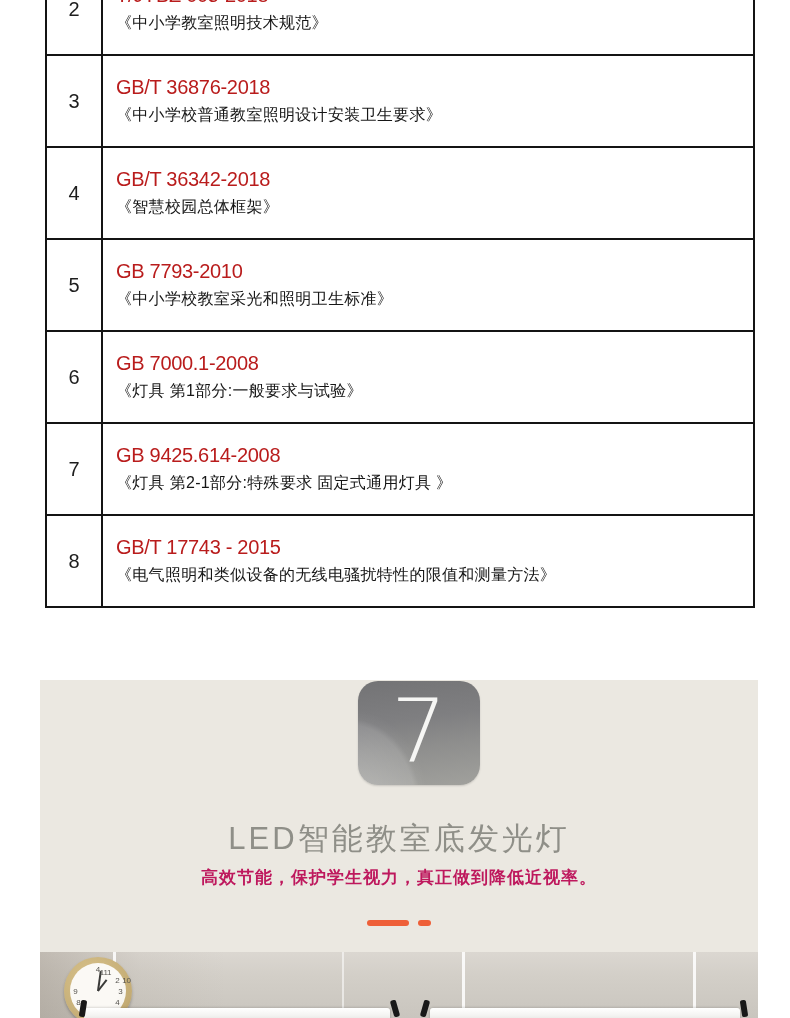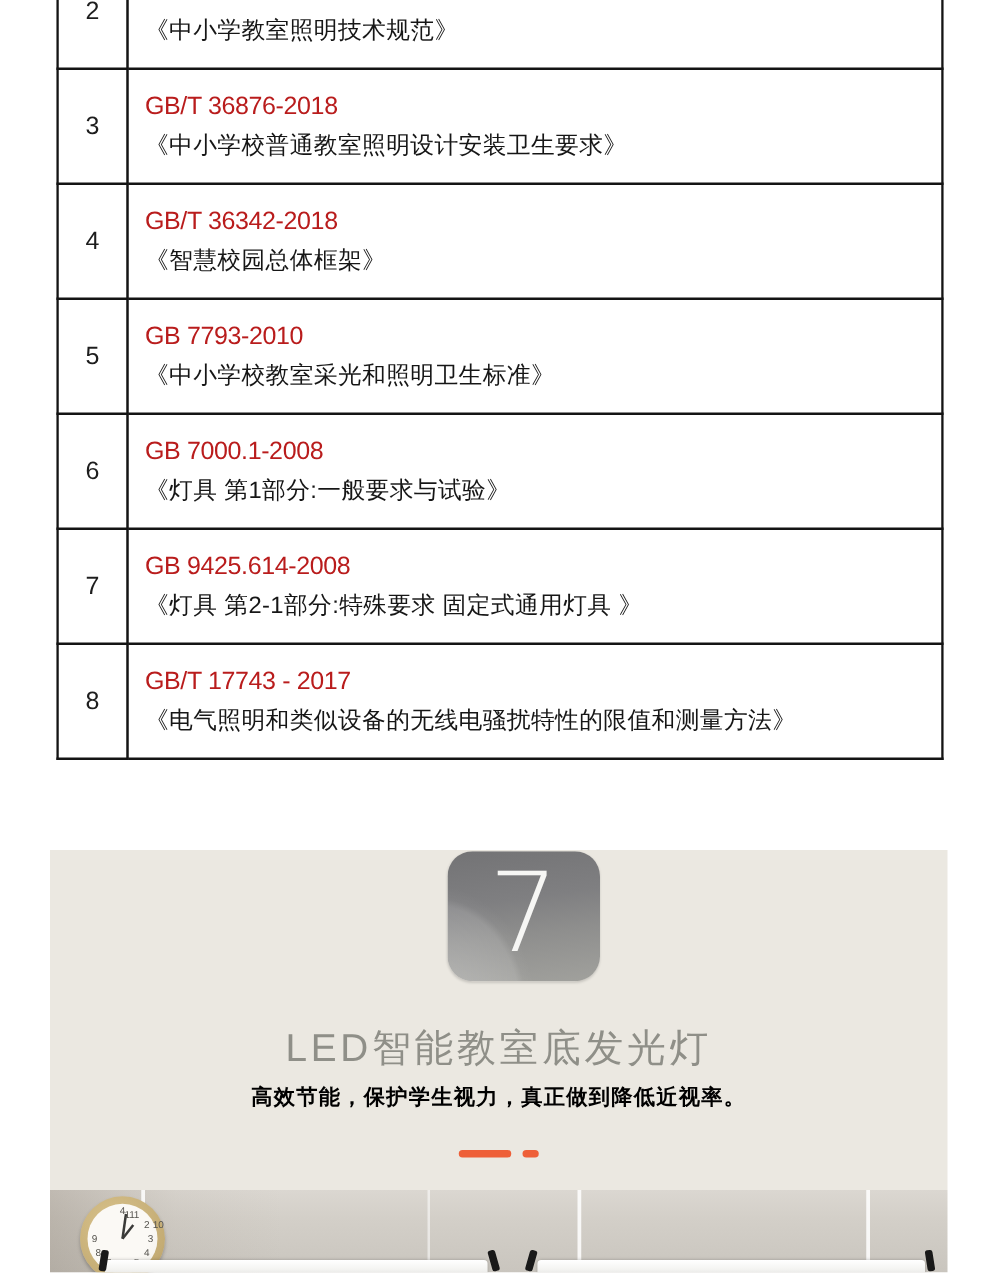--- a/index.html
+++ b/index.html
@@ -7,35 +7,35 @@
   .page { position:relative; width:790px; height:1018px; background:#ffffff; overflow:hidden; margin:0 auto; }
 
   
   .table-clip { position:absolute; left:45px; top:0; width:710px; height:608px; overflow:hidden; }
   table.standards { border-collapse:collapse; width:710px; table-layout:fixed; margin-top:-38px; }
   table.standards td { border:2px solid #141414; vertical-align:middle; }
   table.standards tr { height:92px; }
   td.col-num { width:56px; text-align:center; font-size:20px; color:#1d1d1d; }
   td.col-desc { padding:0 8px 0 13px; }
   .std-code { font-size:20px; letter-spacing:-0.3px; color:#b91c1c; margin-bottom:6px; white-space:nowrap; }
-  .std-name { font-size:19px; color:#161616; letter-spacing:0.3px; white-space:nowrap; }
+  .std-name { font-size:16px; color:#161616; letter-spacing:0.3px; white-space:nowrap; }
 
   
   .feature { position:absolute; left:40px; top:680px; width:718px; height:272px; background:#ebe8e1; text-align:center; }
   .badge { position:absolute; left:318px; top:1px; width:122px; height:104px; border-radius:20px;
     background:
       radial-gradient(130px 160px at -8% 122%, rgba(255,255,255,0.30) 0%, rgba(255,255,255,0.14) 52%, rgba(255,255,255,0.03) 56%, rgba(255,255,255,0) 62%),
       linear-gradient(172deg, #737375 0%, #7f7f81 38%, #8e8e8d 62%, #a1a19d 100%);
     box-shadow:0 1px 2px rgba(0,0,0,0.15); }
   .badge-num { display:block; width:100%; height:104px; line-height:100px; text-align:center;
     font-family:"DejaVu Sans", sans-serif; font-weight:200; font-size:88px; color:#f6f6f4; }
   .feature-title { position:absolute; top:141px; left:0; width:100%; font-size:31px; font-weight:400;
     color:#8f8f88; letter-spacing:3px; line-height:36px; }
   .feature-sub { position:absolute; top:186px; left:0; width:100%; font-size:17px; font-weight:700;
-    color:#000000; letter-spacing:1px; line-height:24px; }
+    color:#be185d; letter-spacing:1px; line-height:24px; }
   .dashes { position:absolute; top:240px; left:0; width:100%; display:flex; justify-content:center; gap:9px; }
   .dash-long { width:42px; height:6px; border-radius:3px; }
   .dash-short { width:13px; height:6px; border-radius:3px; }
 
   
   .photo { position:absolute; left:40px; top:952px; width:718px; height:66px; overflow:hidden;
     background: linear-gradient(90deg, rgba(122,110,96,0.28) 0%, rgba(122,110,96,0.06) 14%, rgba(122,110,96,0) 26%),
                 linear-gradient(180deg, #dbd7d1 0%, #d3cfc8 35%, #c9c5be 100%); }
   .seam { position:absolute; top:0; bottom:0; width:2px; background:rgba(255,255,255,0.55); }
   .seam.bright { width:3px; background:rgba(255,255,255,0.85); }
@@ -105,21 +105,21 @@
         <tr>
           <td class="col-num">7</td>
           <td class="col-desc">
             <div class="std-code">GB 9425.614-2008</div>
             <div class="std-name">《灯具 第2-1部分:特殊要求 固定式通用灯具 》</div>
           </td>
         </tr>
         <tr>
           <td class="col-num">8</td>
           <td class="col-desc">
-            <div class="std-code">GB/T 17743 - 2017</div>
+            <div class="std-code">GB/T 17743 - 2015</div>
             <div class="std-name">《电气照明和类似设备的无线电骚扰特性的限值和测量方法》</div>
           </td>
         </tr>
       </tbody>
     </table>
   </div>
 
   <section class="feature">
     <div class="badge">
       <span class="badge-num">7</span>

